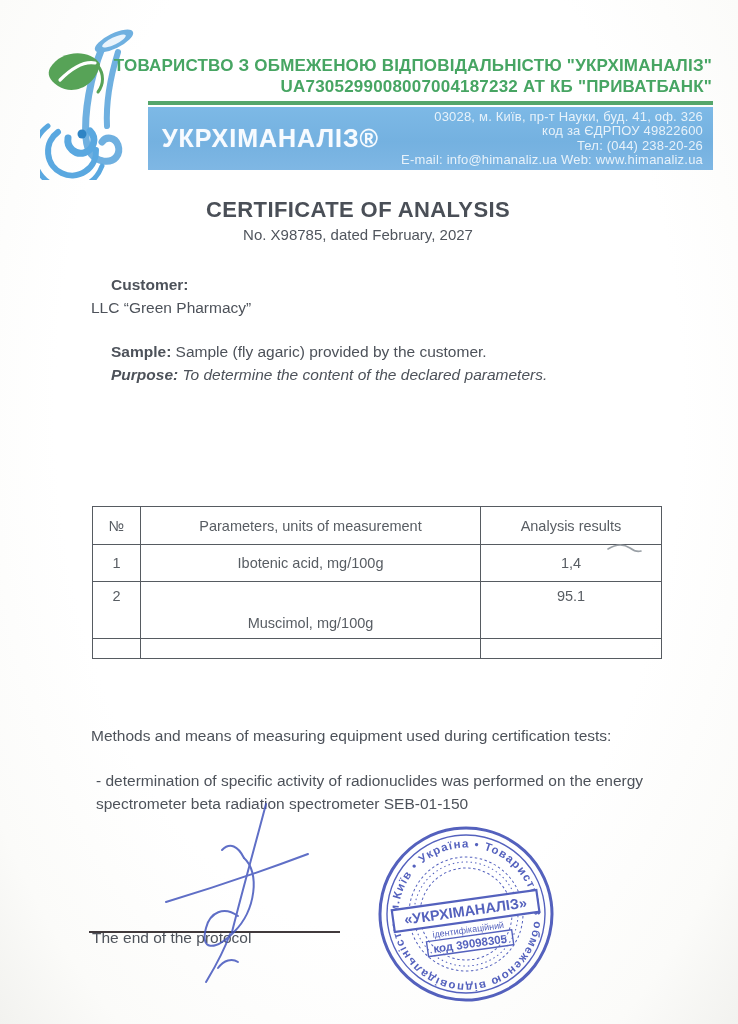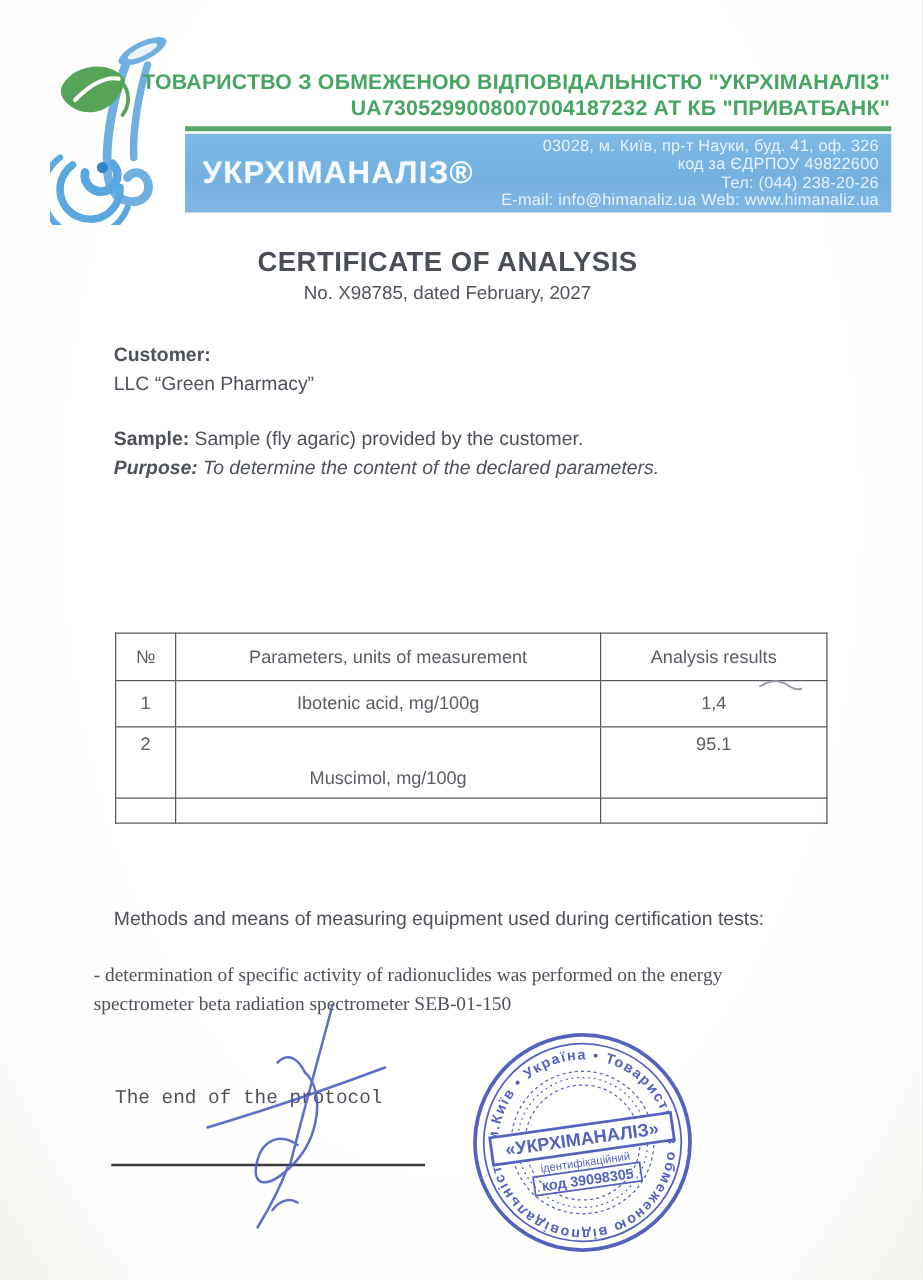--- a/index.html
+++ b/index.html
@@ -60,21 +60,21 @@
     color: #4a4f57; letter-spacing: .4px;
   }
   .subtitle {
     top: 226px; left: 0; width: 716px;
     text-align: center;
     font-size: 15px; color: #50555d;
   }
 
   
   .bodytext { font-size: 15.5px; color: #4d525a; }
-  .b { font-weight: bold; }
+  .b { font-weight: bold; margin-left: 20px; }
   .customer-label { top: 276px; left: 91px; }
   .customer-value { top: 299px; left: 91px; }
   .sample-line   { top: 343px; left: 91px; }
   .purpose-line  { top: 366px; left: 91px; font-style: italic; }
   .table-caption { top: 423px; left: 91px; }
 
   
   .results-table {
     top: 506px; left: 92px; width: 569px;
     border-collapse: collapse;
@@ -94,24 +94,24 @@
   .col-result { width: 181px; }
   .row-header td { height: 38px; }
   .row-1 td { height: 37px; }
   .row-2 td { height: 57px; vertical-align: top; padding-top: 6px; }
   .row-2 td.cell-param { vertical-align: middle; padding-top: 26px; }
   .row-3 td { height: 20px; }
   .tick-mark { top: 540px; left: 604px; }
 
   
   .methods-heading { top: 727px; left: 91px; width: 575px; }
-  .methods-item { top: 769px; left: 75px; width: 565px; line-height: 23px; font-family: Liberation Serif, serif; }
-
-  
-  .footer-text { top: 869px; left: 92px; font-family: Liberation Mono, monospace; }
+  .methods-item { top: 769px; left: 96px; width: 565px; line-height: 23px; }
+
+  
+  .footer-text { top: 929px; left: 92px; }
   .sign-line {
     top: 931px; left: 89px; width: 251px; height: 0;
     border-top: 2px solid #413a3c;
   }
   .signature-svg { top: 800px; left: 148px; }
   .stamp-svg { top: 824px; left: 376px; transform: rotate(-8deg); opacity: .88; }
   .logo-svg { top: 28px; left: 40px; }
 </style>
 </head>
 <body>

